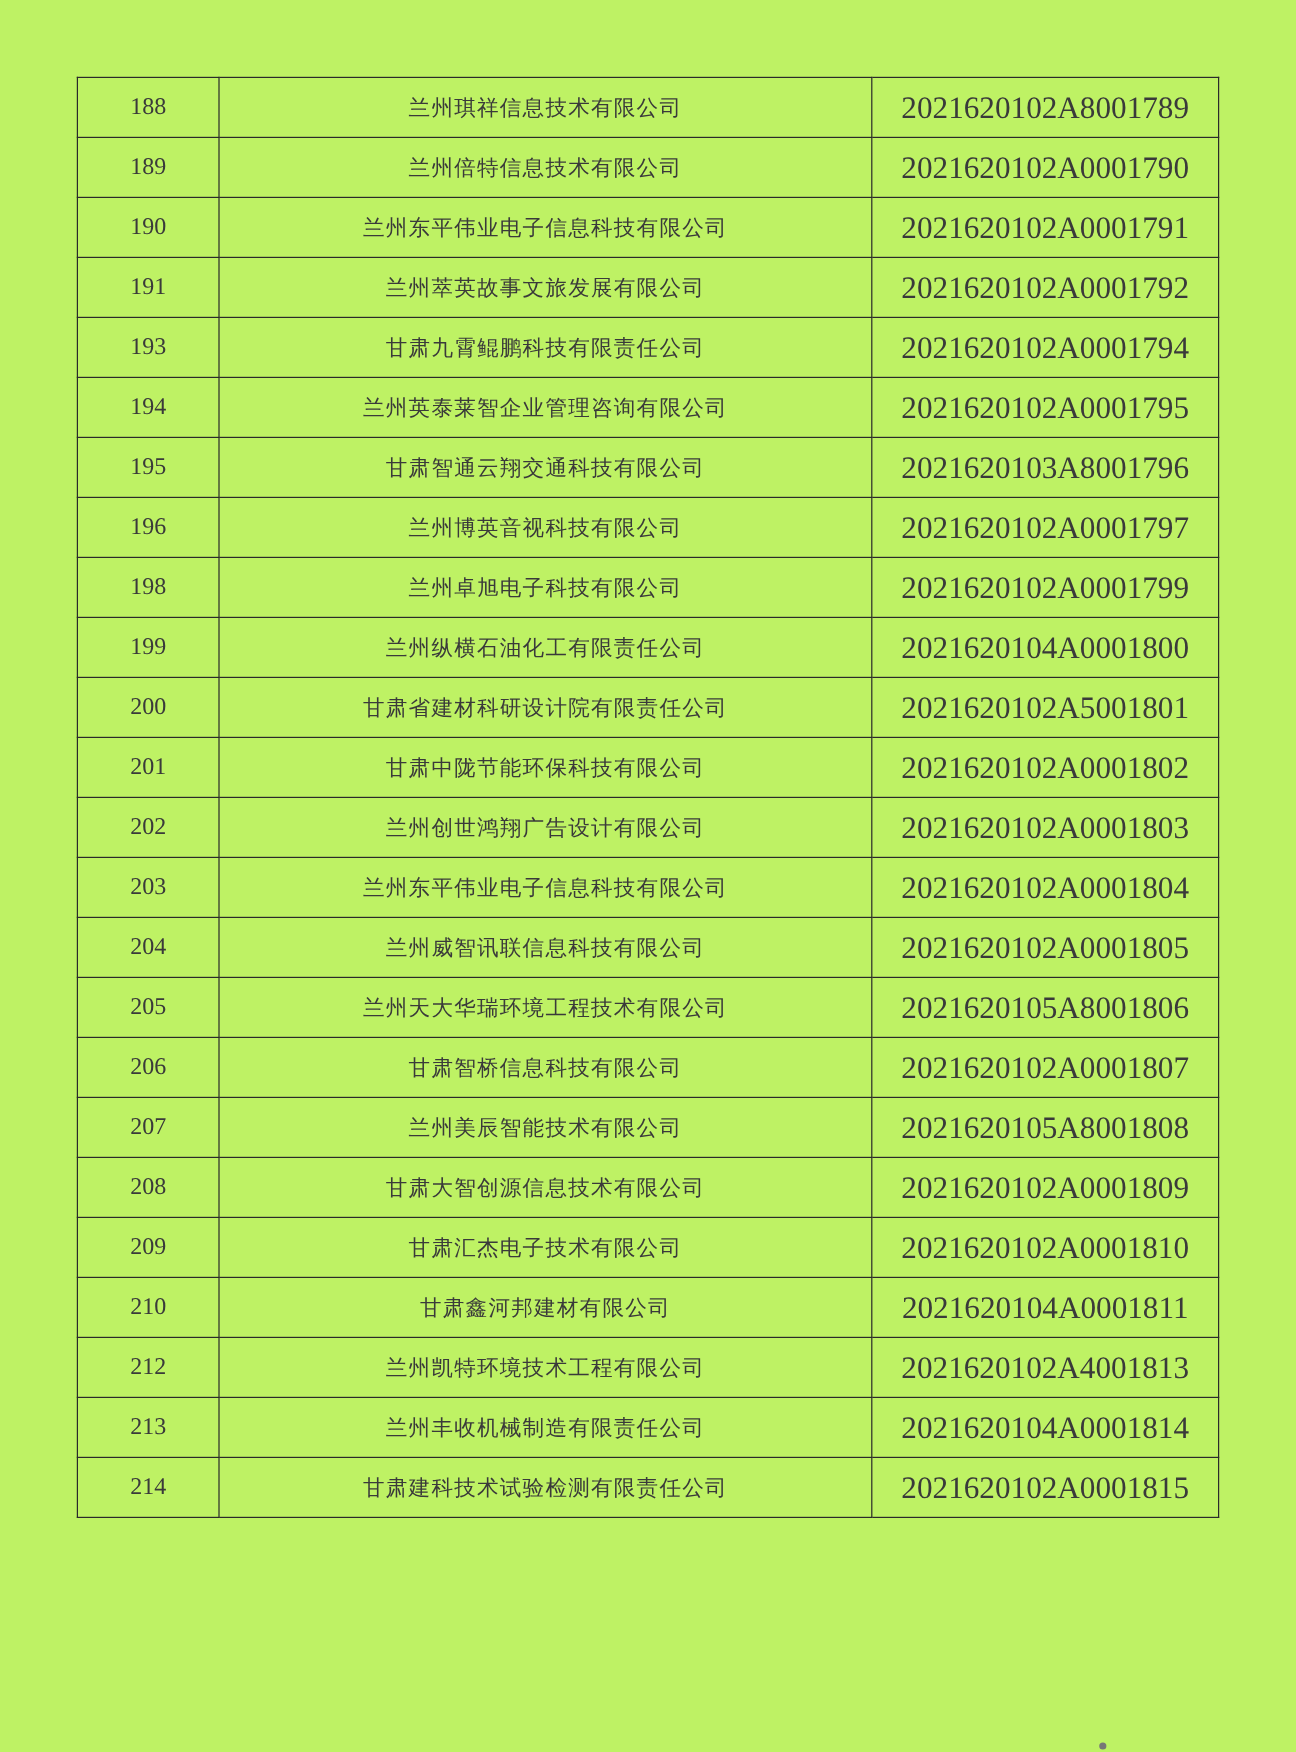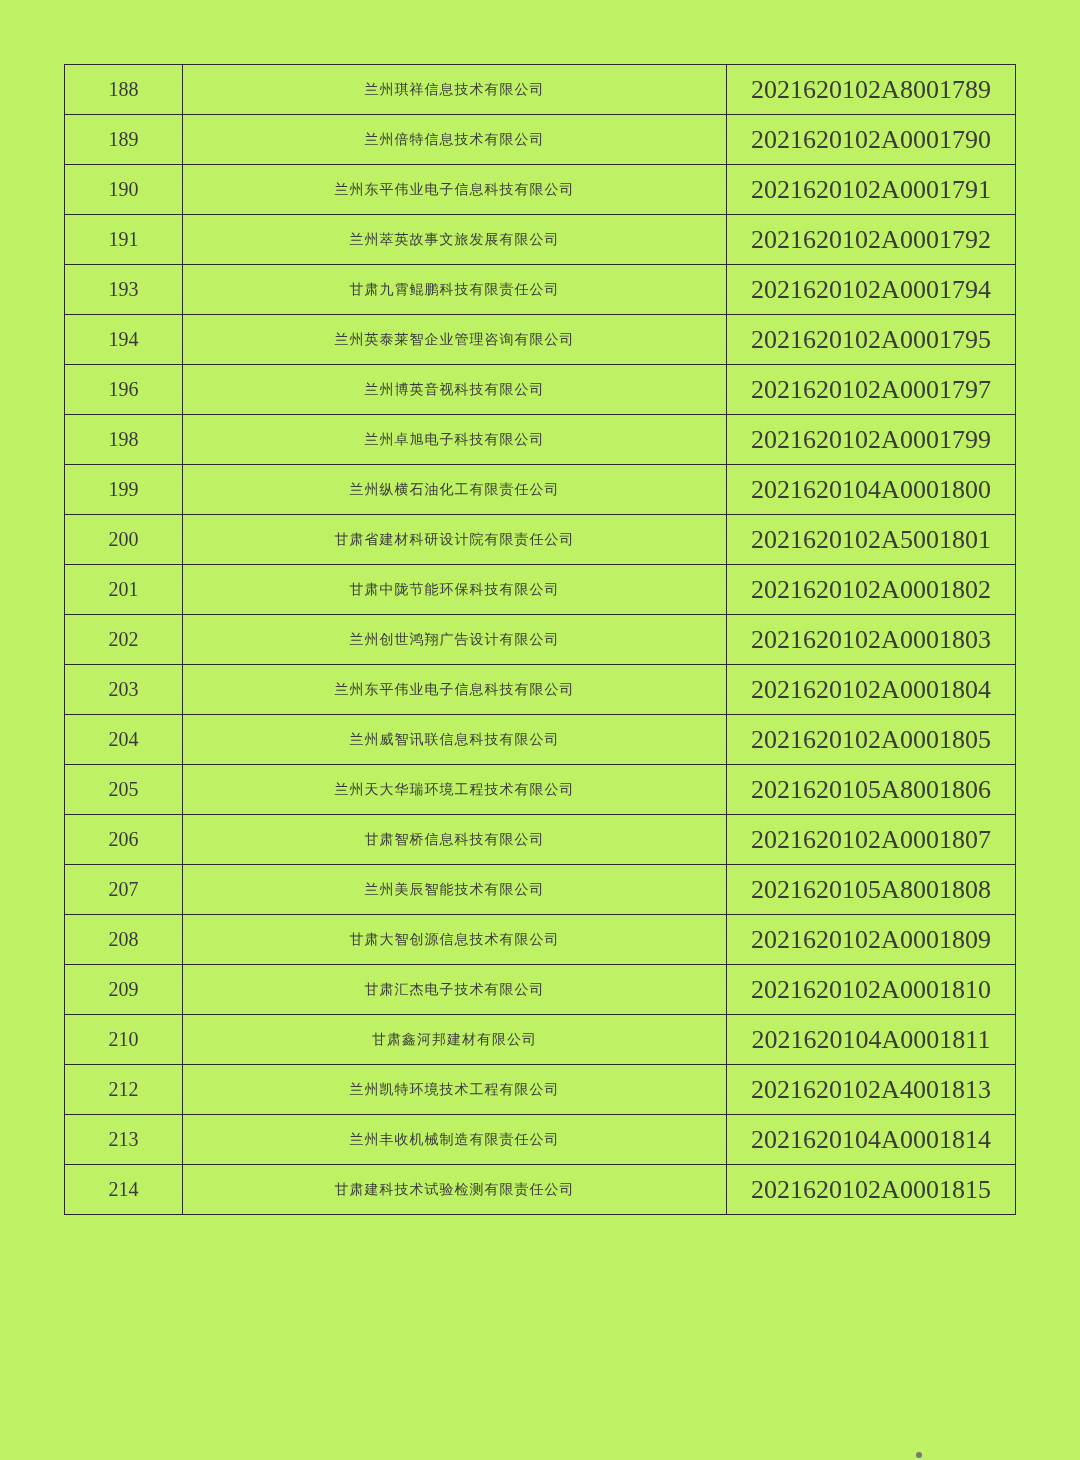--- a/index.html
+++ b/index.html
@@ -44,21 +44,21 @@
     }
     table.reg-table td.col-no {
       width: 117px;
       font-family: "Liberation Serif", "DejaVu Serif", serif;
       font-size: 20px;
       letter-spacing: 0px;
     }
     table.reg-table td.col-name {
       width: 543px;
       letter-spacing: 1px;
-      font-size: 14px;
+      font-size: 18px;
     }
     table.reg-table td.col-code {
       width: 288px;
       font-family: "Liberation Serif", "DejaVu Serif", serif;
       font-size: 26px;
     }
     .page-mark {
       position: absolute;
       left: 916px;
       top: 1452px;
@@ -98,20 +98,25 @@
         <td class="col-no">193</td>
         <td class="col-name">甘肃九霄鲲鹏科技有限责任公司</td>
         <td class="col-code">2021620102A0001794</td>
       </tr>
       <tr>
         <td class="col-no">194</td>
         <td class="col-name">兰州英泰莱智企业管理咨询有限公司</td>
         <td class="col-code">2021620102A0001795</td>
       </tr>
       <tr>
+        <td class="col-no">195</td>
+        <td class="col-name">甘肃智通云翔交通科技有限公司</td>
+        <td class="col-code">2021620103A8001796</td>
+      </tr>
+      <tr>
         <td class="col-no">196</td>
         <td class="col-name">兰州博英音视科技有限公司</td>
         <td class="col-code">2021620102A0001797</td>
       </tr>
       <tr>
         <td class="col-no">198</td>
         <td class="col-name">兰州卓旭电子科技有限公司</td>
         <td class="col-code">2021620102A0001799</td>
       </tr>
       <tr>

